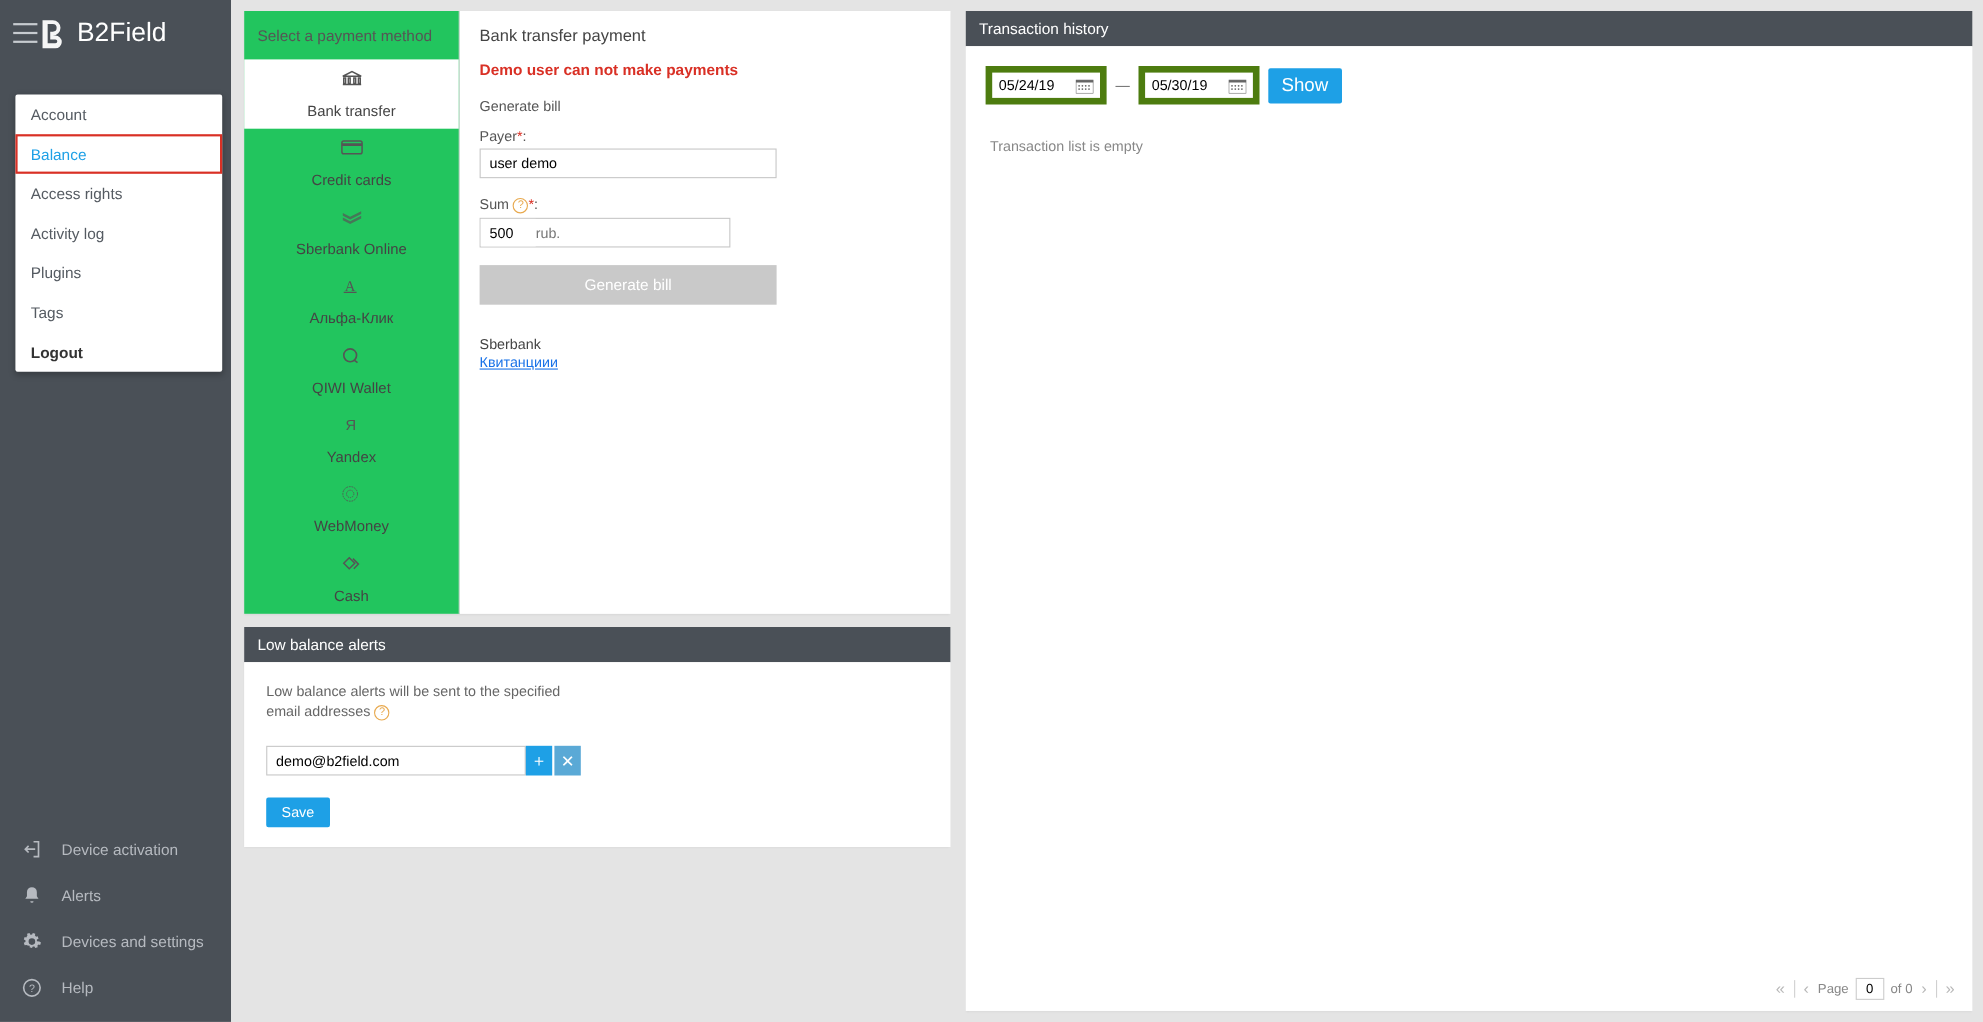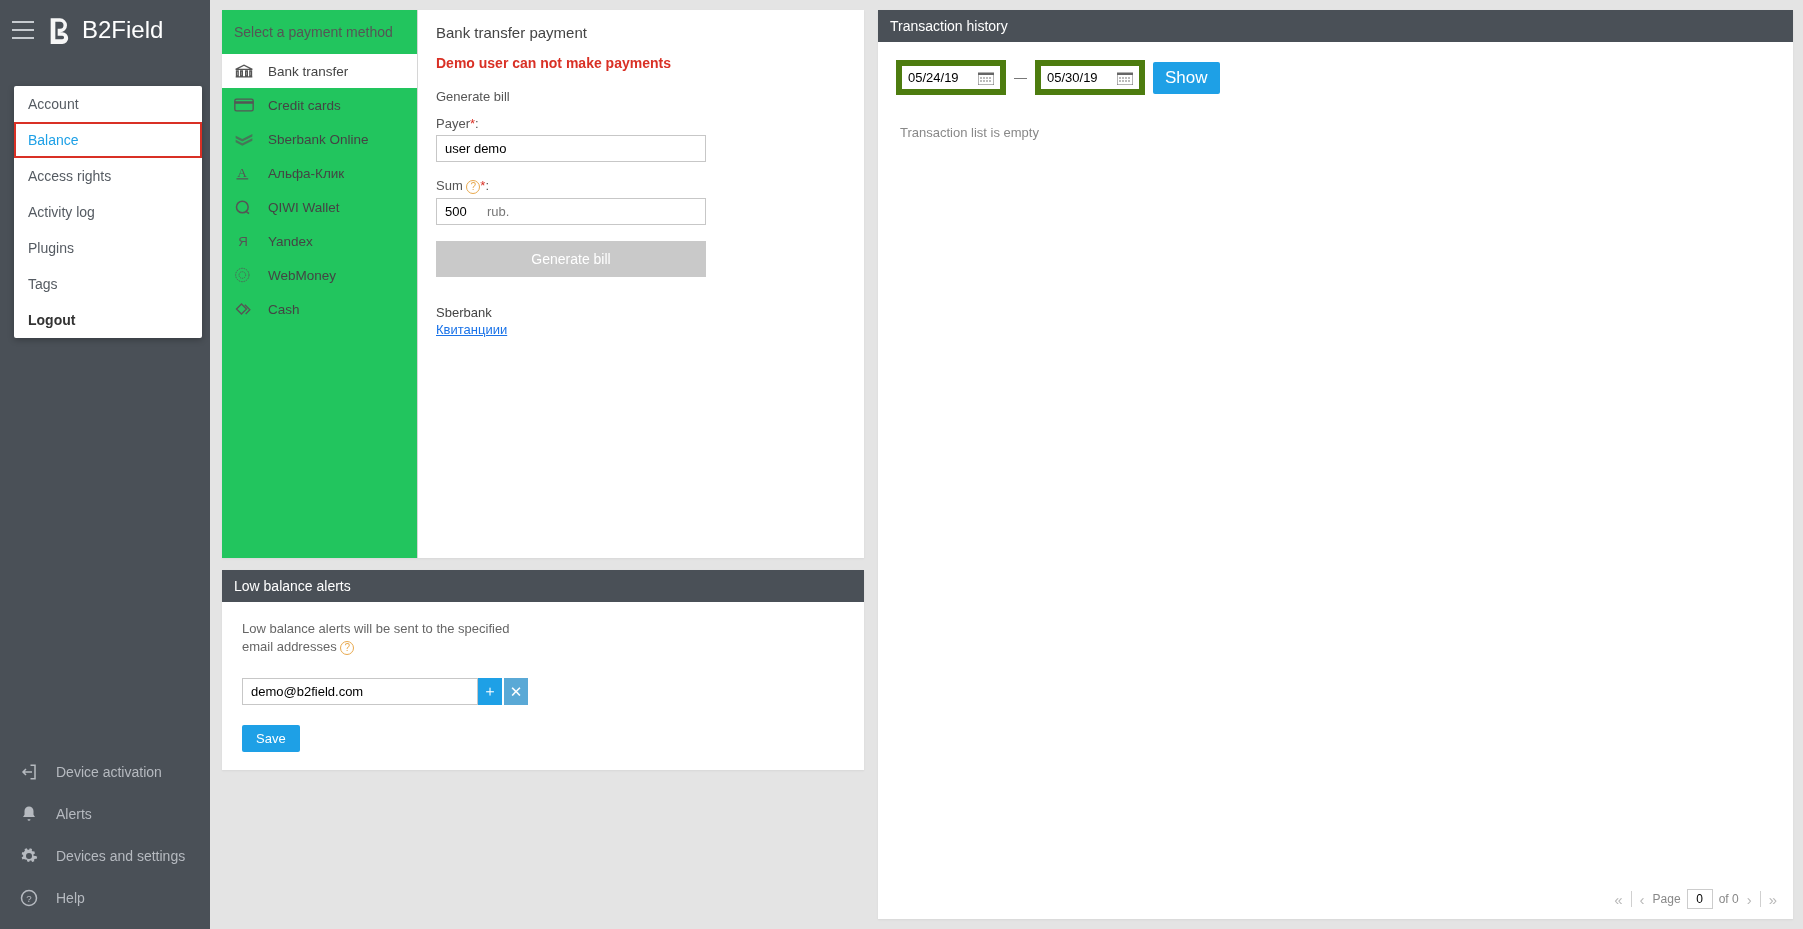--- a/index.html
+++ b/index.html
@@ -1,20 +1,20 @@
 <!DOCTYPE html>
 <html><head>
 <meta charset="utf-8">
 <style>
 * { box-sizing: border-box; margin: 0; padding: 0; }
 body { font-family: -apple-system, BlinkMacSystemFont, "Segoe UI", Arial, sans-serif; font-size: 13px; color: #333; background: #e4e4e4; width: 1803px; height: 929px; overflow: hidden; position: relative; }
 
 
 .sidebar { position: absolute; left: 0; top: 0; width: 210px; height: 100%; background: #4a5057; color: #d0d3d6; }
-.sidebar-top { display: flex; align-items: center; height: 60px; padding: 12px 12px; gap: 12px; }
+.sidebar-top { display: flex; align-items: center; height: 60px; padding: 12px 12px; }
 .hamburger { width: 22px; height: 18px; cursor: pointer; display: flex; flex-direction: column; justify-content: space-between; }
 .hamburger div { height: 2px; background: #c7cbd0; }
 .logo { display: flex; align-items: center; color: #fff; font-size: 24px; font-weight: 300; gap: 8px; }
 .logo-icon { width: 28px; height: 28px; }
 
 .popup-menu { position: absolute; left: 14px; top: 86px; width: 188px; background: #fff; color: #555b62; box-shadow: 0 2px 6px rgba(0,0,0,0.25); border-radius: 2px; }
 .popup-menu .item { padding: 10px 14px; font-size: 14px; cursor: pointer; }
 .popup-menu .item.active { color: #1ea0e6; outline: 2px solid #d93025; outline-offset: -2px; }
 .popup-menu .item.logout { font-weight: 600; color: #333; }
 
@@ -27,34 +27,34 @@
 .left-col { width: 642px; display: flex; flex-direction: column; gap: 12px; }
 .right-col { flex: 1; display: flex; flex-direction: column; }
 
 .panel { background: #efefef; display: flex; flex-direction: column; box-shadow: 0 1px 2px rgba(0,0,0,0.06); }
 .panel-hdr { background: #4a5057; color: #fff; font-size: 14px; padding: 8px 12px; font-weight: 400; }
 
 
 .addfunds-body { display: flex; flex: 1; }
 .pm-col { width: 196px; background: #22c55e; border-right: 1px solid #d6d6d6; }
 .pm-title { padding: 14px 12px; font-size: 14px; color: #555; }
-.pm-item { display: flex; align-items: center; gap: 14px; padding: 9px 12px; font-size: 13.5px; color: #444; cursor: pointer; }
+.pm-item { display: flex; align-items: center; gap: 14px; padding: 9px 12px; font-size: 13.5px; color: #444; cursor: pointer; flex-direction: column; }
 .pm-item.active { background: #fff; }
 .pm-item svg { width: 20px; height: 16px; color: #555; }
 
 .form-col { flex: 1; background: #fff; padding: 14px 18px; font-size: 13px; color: #444; }
 .form-col h3 { font-size: 15px; font-weight: 400; margin-bottom: 14px; color: #444; }
 .warn { color: #d93025; font-weight: 600; margin-bottom: 18px; font-size: 14px; }
 .subhead { margin-bottom: 12px; color: #555; }
 .field-label { margin-bottom: 4px; color: #555; }
 .req { color: #d93025; }
 .qmark { display: inline-block; width: 14px; height: 14px; border: 1px solid #e8a94e; border-radius: 50%; color: #e8a94e; text-align: center; font-size: 10px; line-height: 12px; vertical-align: middle; }
 input.txt { width: 270px; padding: 5px 8px; border: 1px solid #c7c7c7; font-size: 13px; background: #fff; }
 .field { margin-bottom: 16px; }
-.suminput { display: flex; align-items: center; width: 270px; border: 1px solid #c7c7c7; background: #fff; }
+.suminput { display: flex; align-items: center; width: 228px; border: 1px solid #c7c7c7; background: #fff; }
 .suminput input { border: none; outline: none; width: 50px; padding: 5px 4px 5px 8px; font-size: 13px; }
 .suminput span { color: #777; font-size: 13px; }
 .genbtn { width: 270px; padding: 10px; background: #c9c9c9; color: #fff; text-align: center; font-size: 14px; border: none; cursor: pointer; }
 .sber-label { margin-top: 28px; color: #444; }
 .receipt-link { color: #1a73e8; text-decoration: underline; cursor: pointer; margin-top: 2px; display: inline-block; }
 
 
 .low-panel { }
 .low-body { background: #fff; padding: 18px 20px; }
 .low-desc { color: #666; width: 280px; margin-bottom: 22px; line-height: 1.4; }

